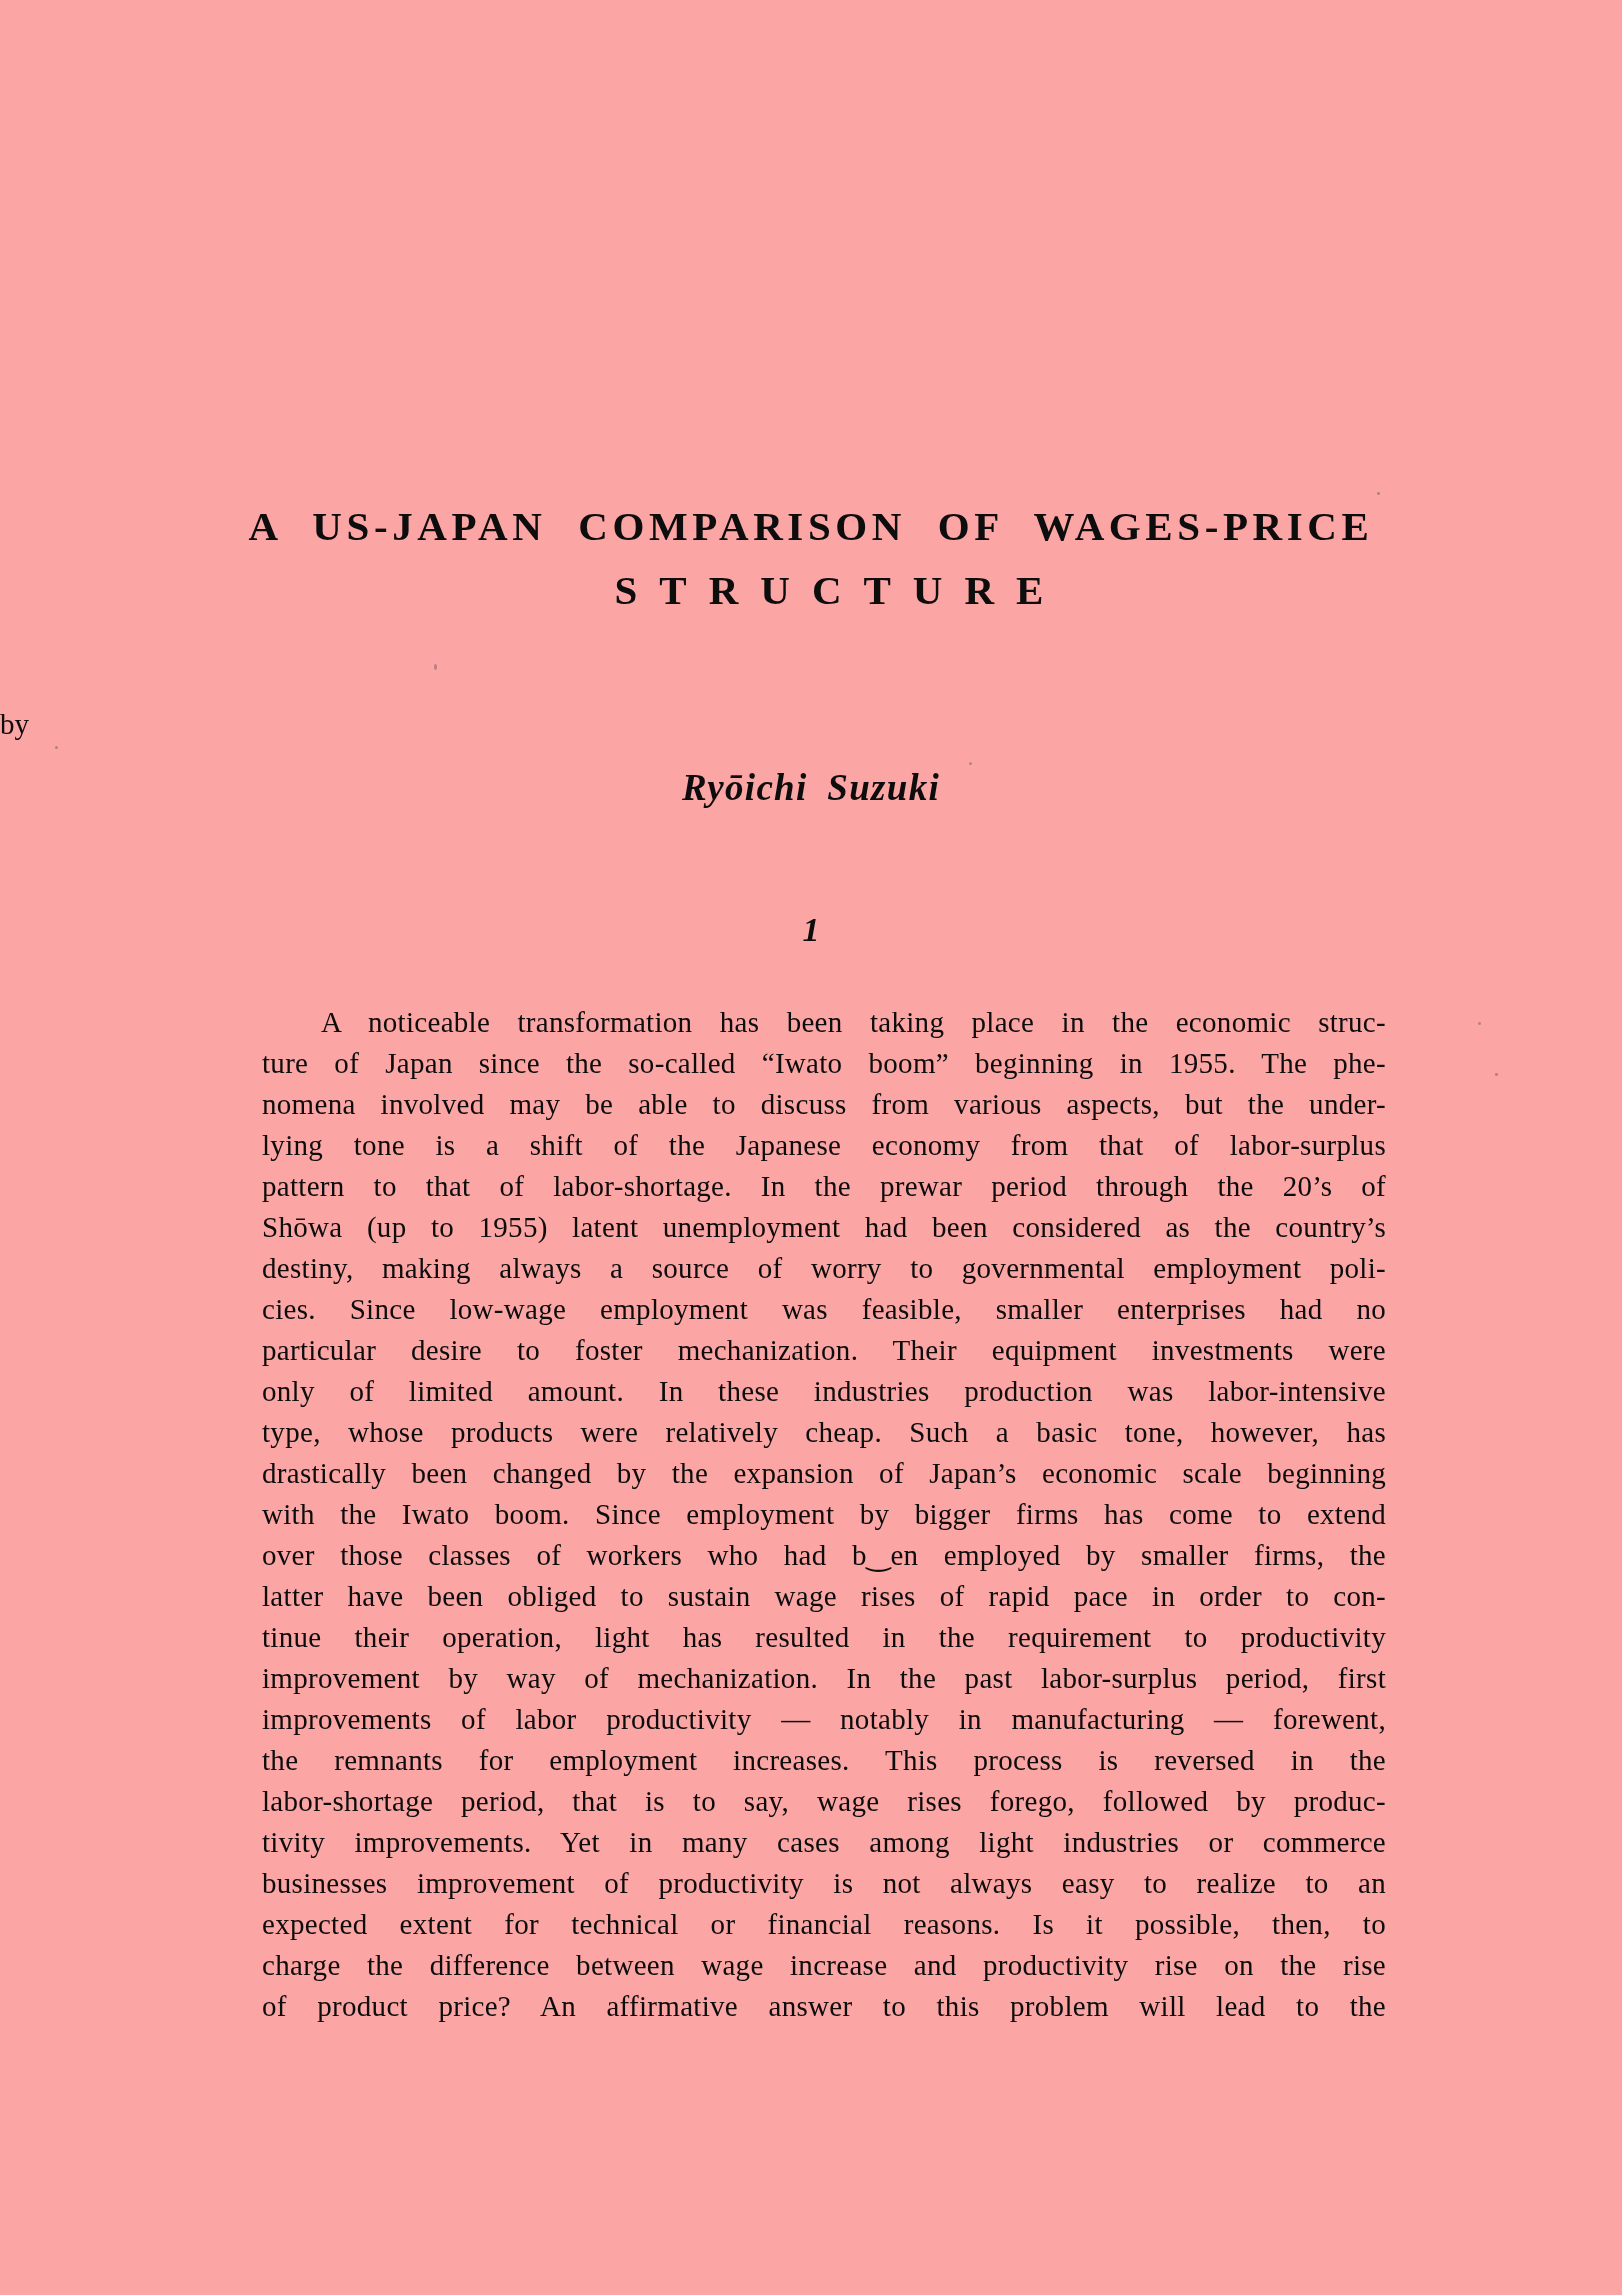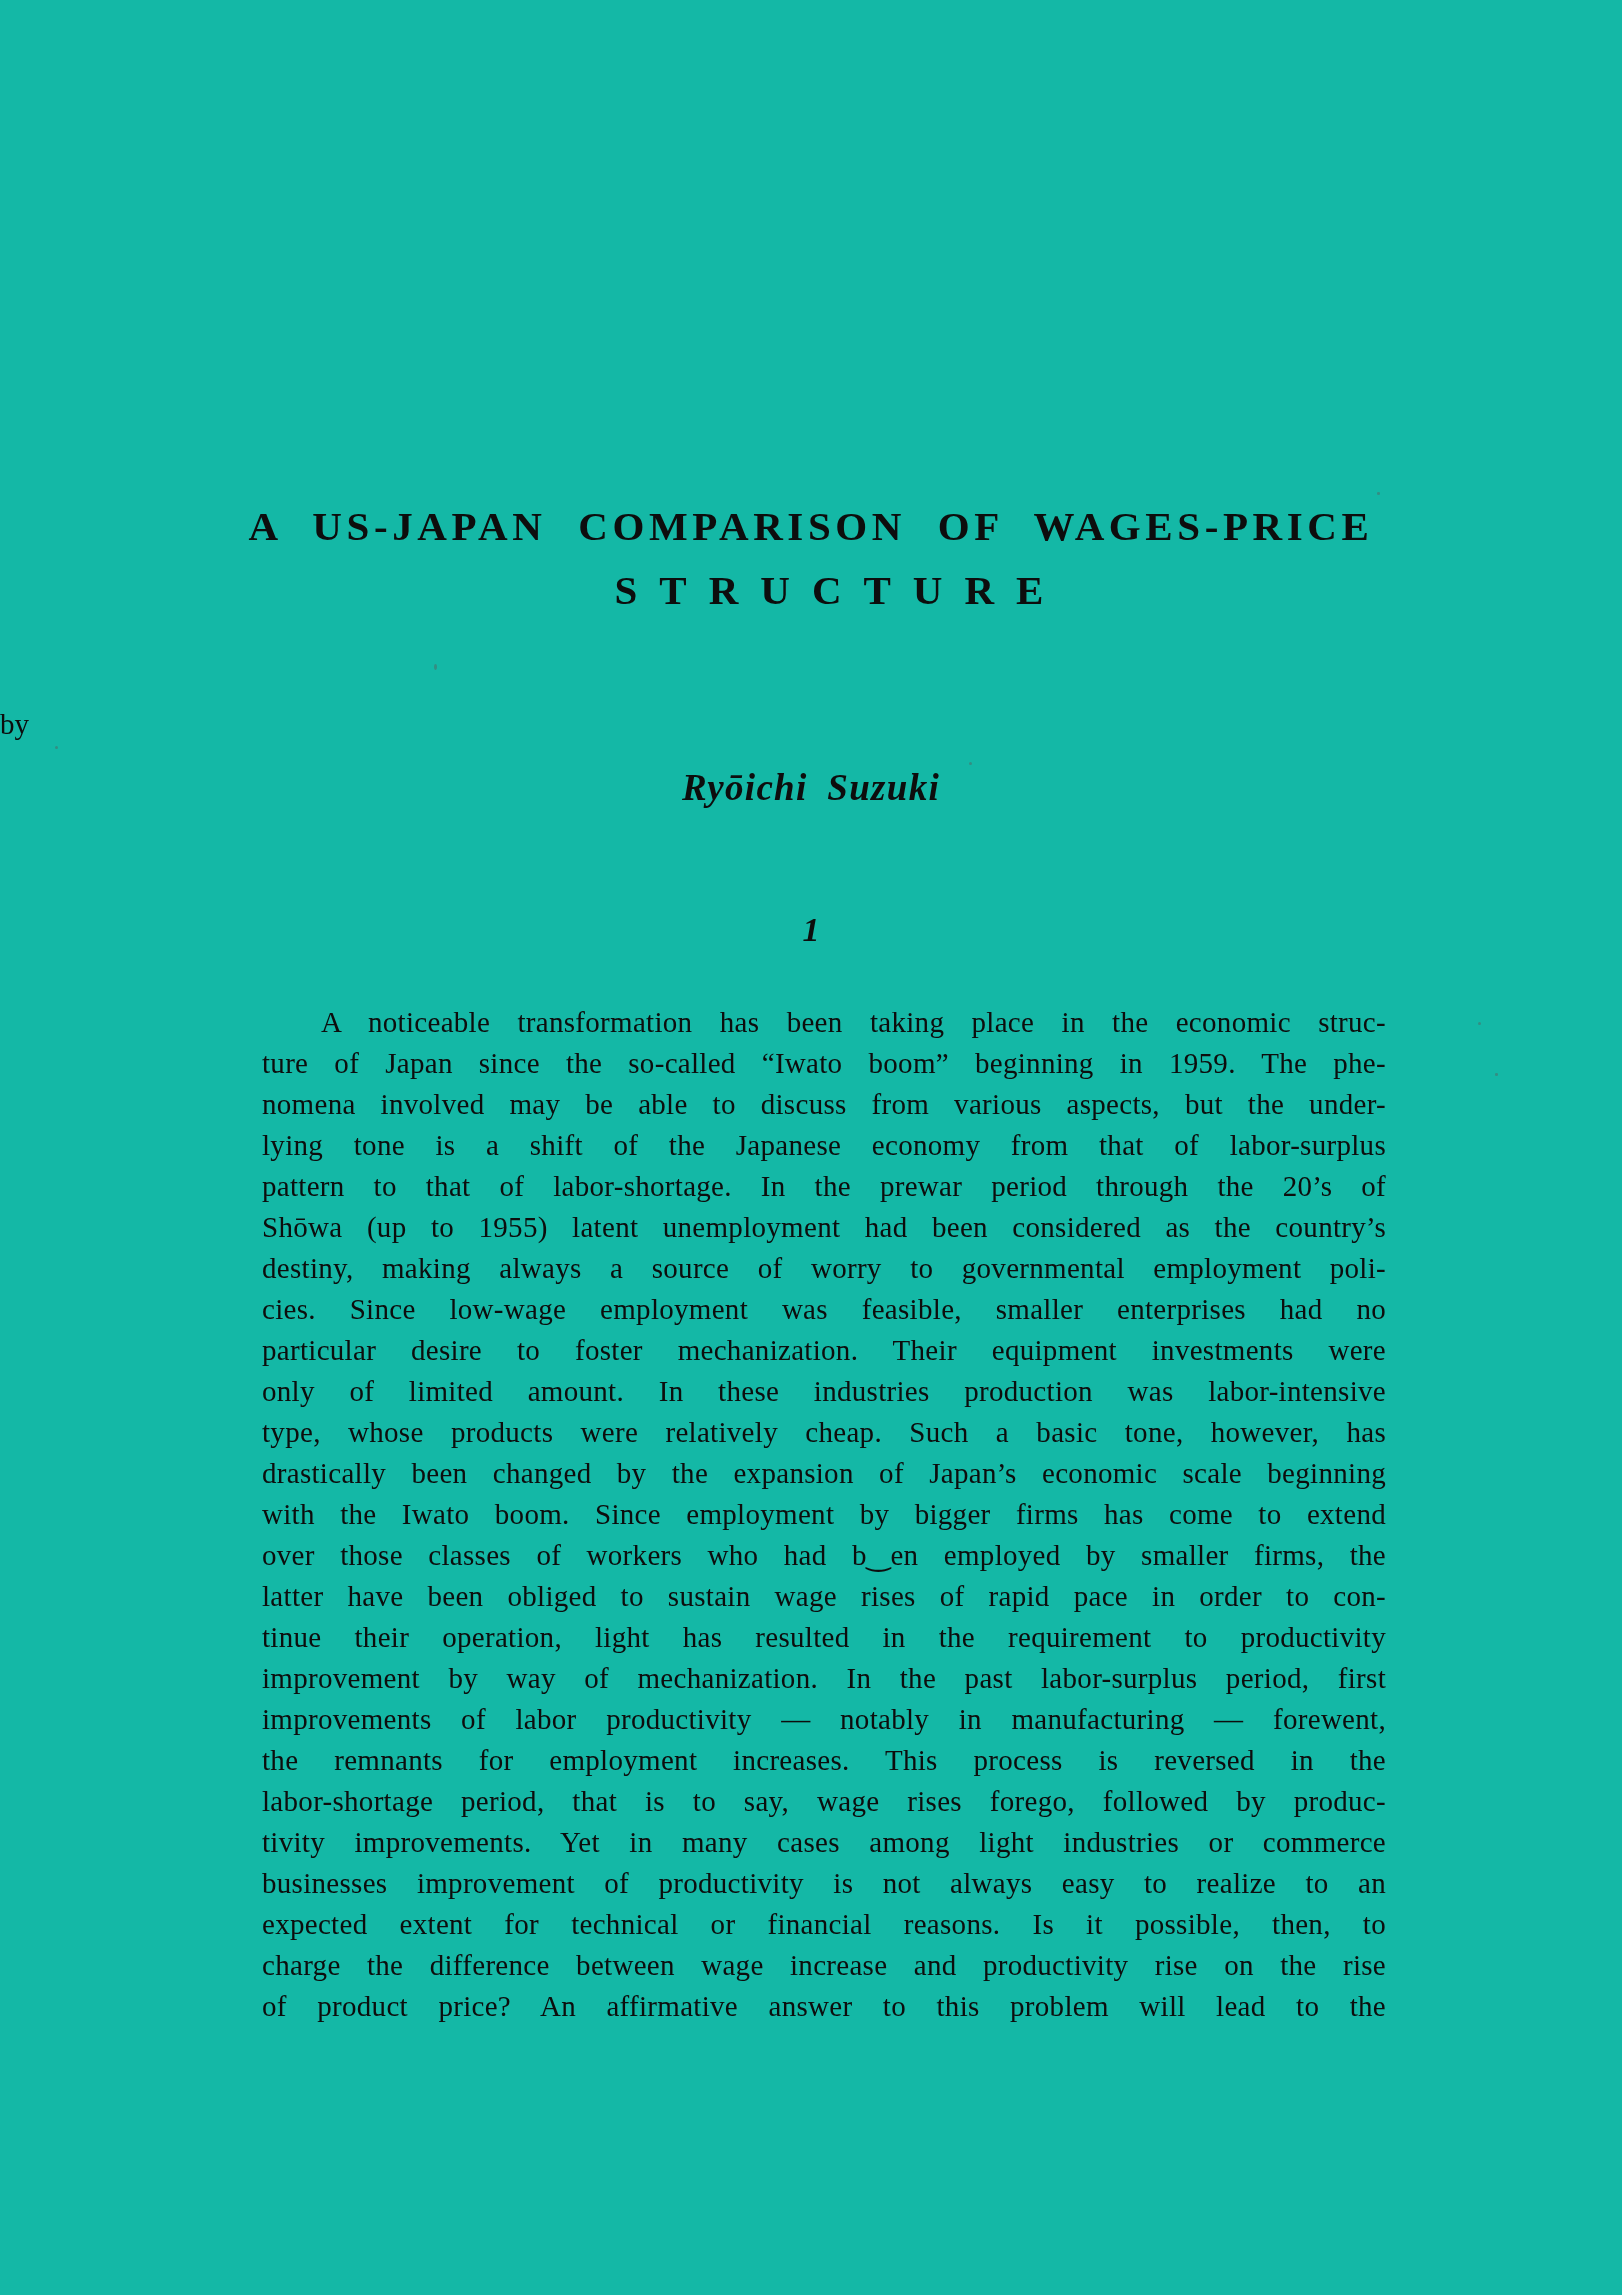--- a/index.html
+++ b/index.html
@@ -5,21 +5,21 @@
   html, body {
     margin: 0;
     padding: 0;
     background: #e8e8e6;
   }
   .page {
     position: relative;
     width: 1622px;
     height: 2295px;
     margin: 0 auto;
-    background: #14b8a6;
+    background: #fca5a5;
     color: #0d0d0d;
     font-family: "Liberation Serif", "DejaVu Serif", "DejaVu Sans", serif;
     overflow: hidden;
   }
   .title-block {
     position: absolute;
     top: 489px;
     left: 0;
     width: 100%;
     text-align: center;
@@ -119,21 +119,21 @@
   </h1>
 
   <div class="byline">by</div>
 
   <div class="author">Ryōichi Suzuki</div>
 
   <div class="section-number">1</div>
 
   <div class="body-text" id="paragraph">
       <div class="line first">A noticeable transformation has been taking place in the economic struc-</div>
-      <div class="line">ture of Japan since the so-called “Iwato boom” beginning in 1959.  The phe-</div>
+      <div class="line">ture of Japan since the so-called “Iwato boom” beginning in 1955.  The phe-</div>
       <div class="line">nomena involved may be able to discuss from various aspects, but the under-</div>
       <div class="line">lying tone is a shift of the Japanese economy from that of labor-surplus</div>
       <div class="line">pattern to that of labor-shortage.  In the prewar period through the 20’s of</div>
       <div class="line">Shōwa (up to 1955) latent unemployment had been considered as the country’s</div>
       <div class="line">destiny, making always a source of worry to governmental employment poli-</div>
       <div class="line">cies.  Since low-wage employment was feasible, smaller enterprises had no</div>
       <div class="line">particular desire to foster mechanization.  Their equipment investments were</div>
       <div class="line">only of limited amount.  In these industries production was labor-intensive</div>
       <div class="line">type, whose products were relatively cheap.  Such a basic tone, however, has</div>
       <div class="line">drastically been changed by the expansion of Japan’s economic scale beginning</div>

